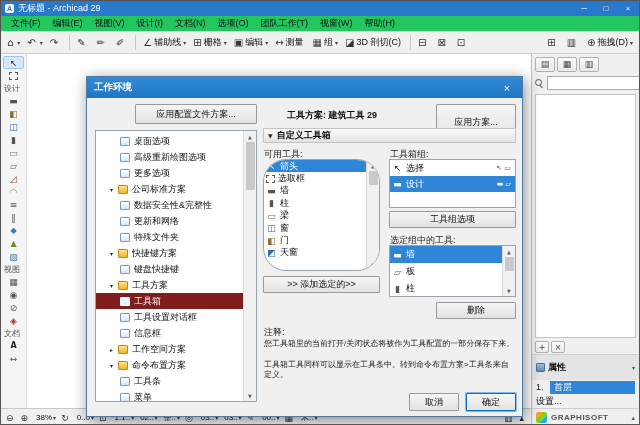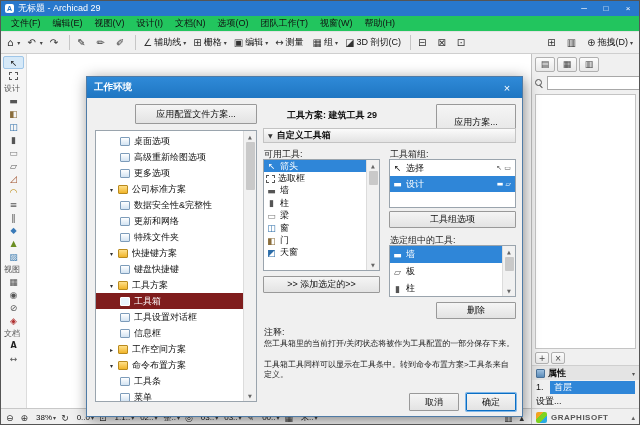--- a/index.html
+++ b/index.html
@@ -82,21 +82,21 @@
   .sr-btn { width: 20px; height: 15px; border: 1px solid #b0b0b0; background: linear-gradient(#fcfcfc,#e8e8e8);
             display: flex; align-items: center; justify-content: center; font-size: 9px; border-radius: 2px; color: #444; }
   .sr-search { height: 18px; display: flex; align-items: center; gap: 3px; padding: 0 3px; }
   .search-ico { position: relative; width: 9px; height: 9px; flex: 0 0 auto; }
   .search-ico::before { content: ""; position: absolute; width: 5px; height: 5px; border: 1px solid #555; border-radius: 50%; left: 0; top: 0; }
   .search-ico::after { content: ""; position: absolute; width: 4px; height: 1px; background: #555; transform: rotate(45deg); left: 4px; top: 7px; }
   .sr-search input { flex: 1; height: 14px; border: 1px solid #a8a8a8; font-size: 9px; padding: 0 2px; background: #fff; font-family: inherit; }
   .sr-list { flex: 1; margin: 2px 3px; background: #fff; border: 1px solid #c4c4c4; }
   .sr-mini { height: 14px; display: flex; align-items: center; gap: 2px; padding: 0 3px; }
   .sr-mini .sr-btn { width: 14px; height: 12px; font-size: 8px; }
-  .sr-props-header { height: 15px; display: flex; align-items: center; gap: 3px; padding: 0 4px;
+  .sr-props-header { height: 26px; display: flex; align-items: center; gap: 3px; padding: 0 4px;
                      background: #e4e4e4; border-top: 1px solid #cfcfcf; font-weight: bold; text-align: center; }
   .pico { width: 9px; height: 9px; background: linear-gradient(#9fc1e0,#5b8cba); border: 1px solid #4a7299; border-radius: 1px; }
   .props-caret { margin-left: auto; font-size: 6px; color: #555; }
   .sr-row { display: flex; align-items: center; gap: 4px; padding: 0 4px; height: 14px; }
   .sr-num { width: 10px; }
   .sr-val { background: #2f86d8; color: #fff; padding: 0 4px; flex: 1; }
   .sr-brand { height: 18px; display: flex; align-items: center; gap: 4px; padding: 0 4px; border-top: 1px solid #cfcfcf; }
   .brand-logo { width: 11px; height: 11px; border-radius: 2px; flex: 0 0 auto;
                 background: linear-gradient(135deg, #f5a623 0%, #f5a623 34%, #7ed321 34%, #7ed321 67%, #29abe2 67%); }
   .brand-text { font-size: 8px; letter-spacing: .5px; color: #555; font-weight: bold; }
@@ -146,21 +146,21 @@
   .lbl-grouptools { left: 303px; top: 136px; }
   .lbl-note { left: 177px; top: 228px; }
 
   .list { position: absolute; background: #fff; border: 1px solid #9aa4ad; display: flex; overflow: hidden; }
   .list-scroll { flex: 1; overflow: hidden; }
   .lrow { display: flex; align-items: center; gap: 3px; padding: 0 2px; white-space: nowrap; }
   .lrow.sel { background: #2f86d8; color: #fff; }
   .llabel { font-size: 9px; }
   .badges { margin-left: auto; font-size: 7px; color: #555; padding-right: 2px; }
   .sel .badges { color: #fff; }
-  .avail-list { left: 176px; top: 61px; width: 117px; height: 112px; }
+  .avail-list { left: 176px; top: 61px; width: 117px; height: 112px; border-radius: 23px; }
   .avail-list .lrow { height: 12.4px; }
   .groups-list { left: 302px; top: 61px; width: 127px; height: 49px; }
   .groups-list .lrow { height: 16px; }
   .gtools-list { left: 302px; top: 147px; width: 127px; height: 52px; }
   .gtools-list .lrow { height: 17px; }
 
   .btn-add { left: 176px; top: 178px; width: 117px; height: 17px; }
   .btn-groupopt { left: 302px; top: 113px; width: 127px; height: 17px; }
   .btn-delete { left: 349px; top: 204px; width: 80px; height: 17px; }
   .note1 { position: absolute; left: 177px; top: 241px; width: 252px; font-size: 8px; line-height: 10px; color: #222; }

